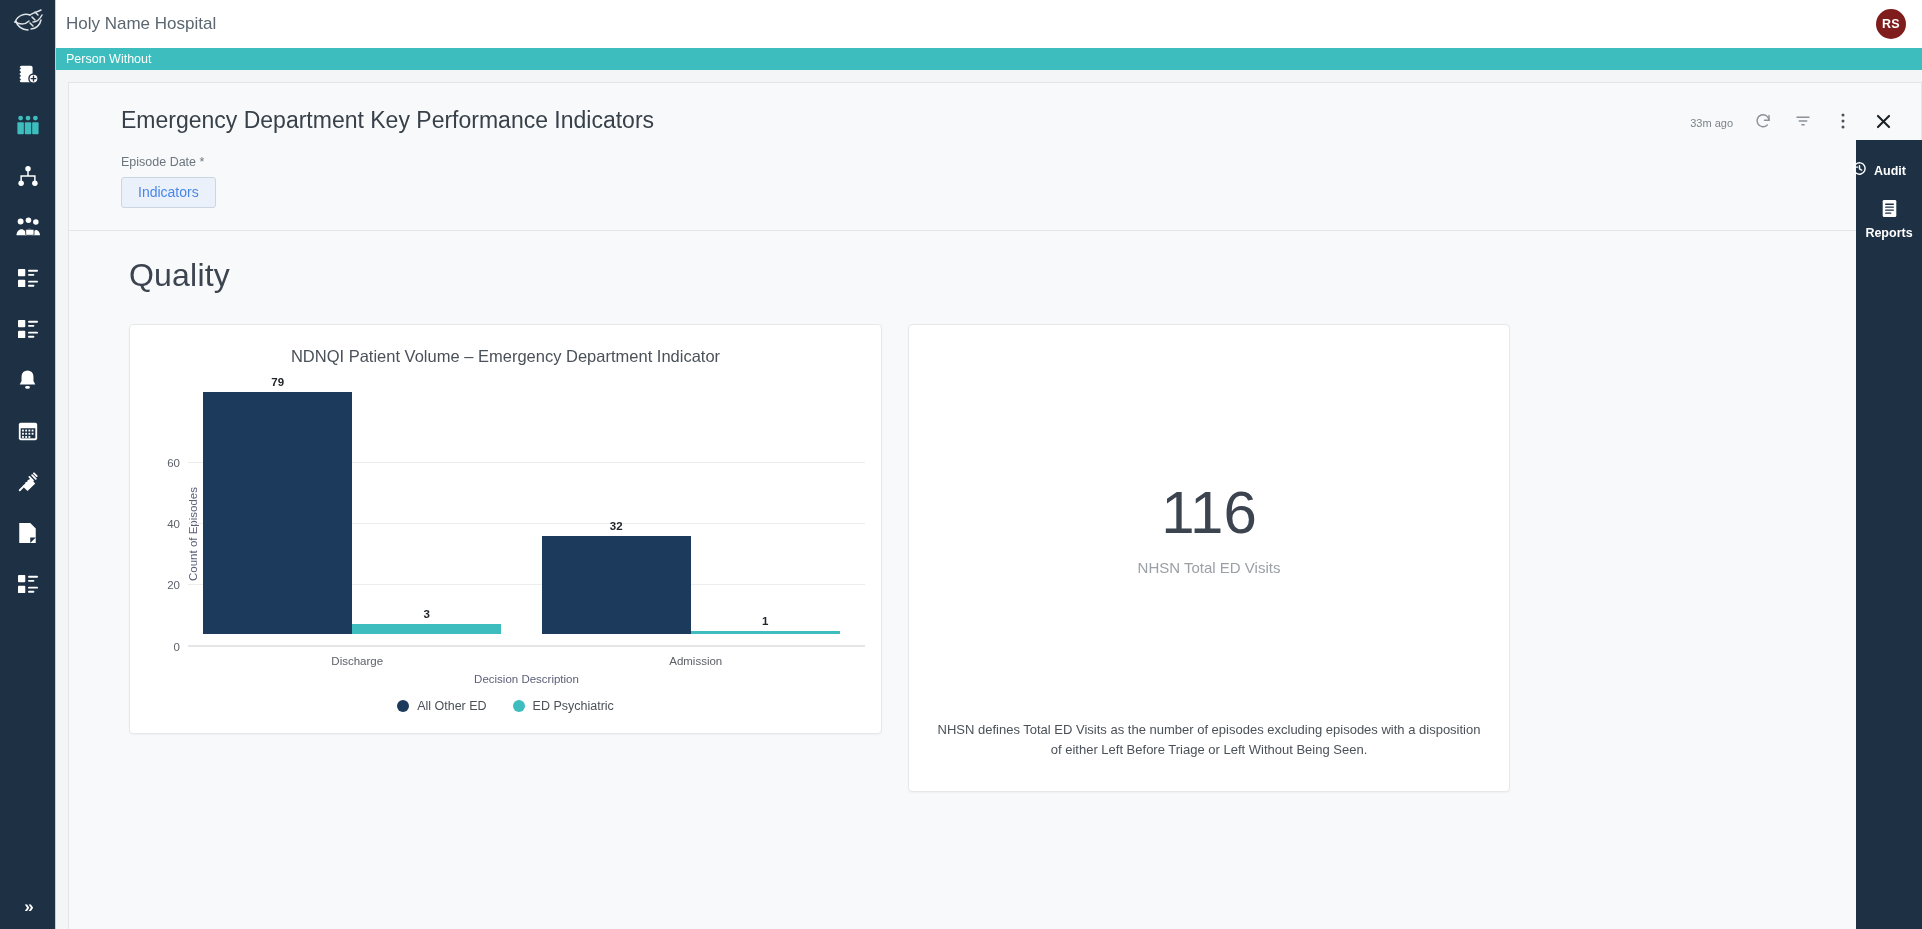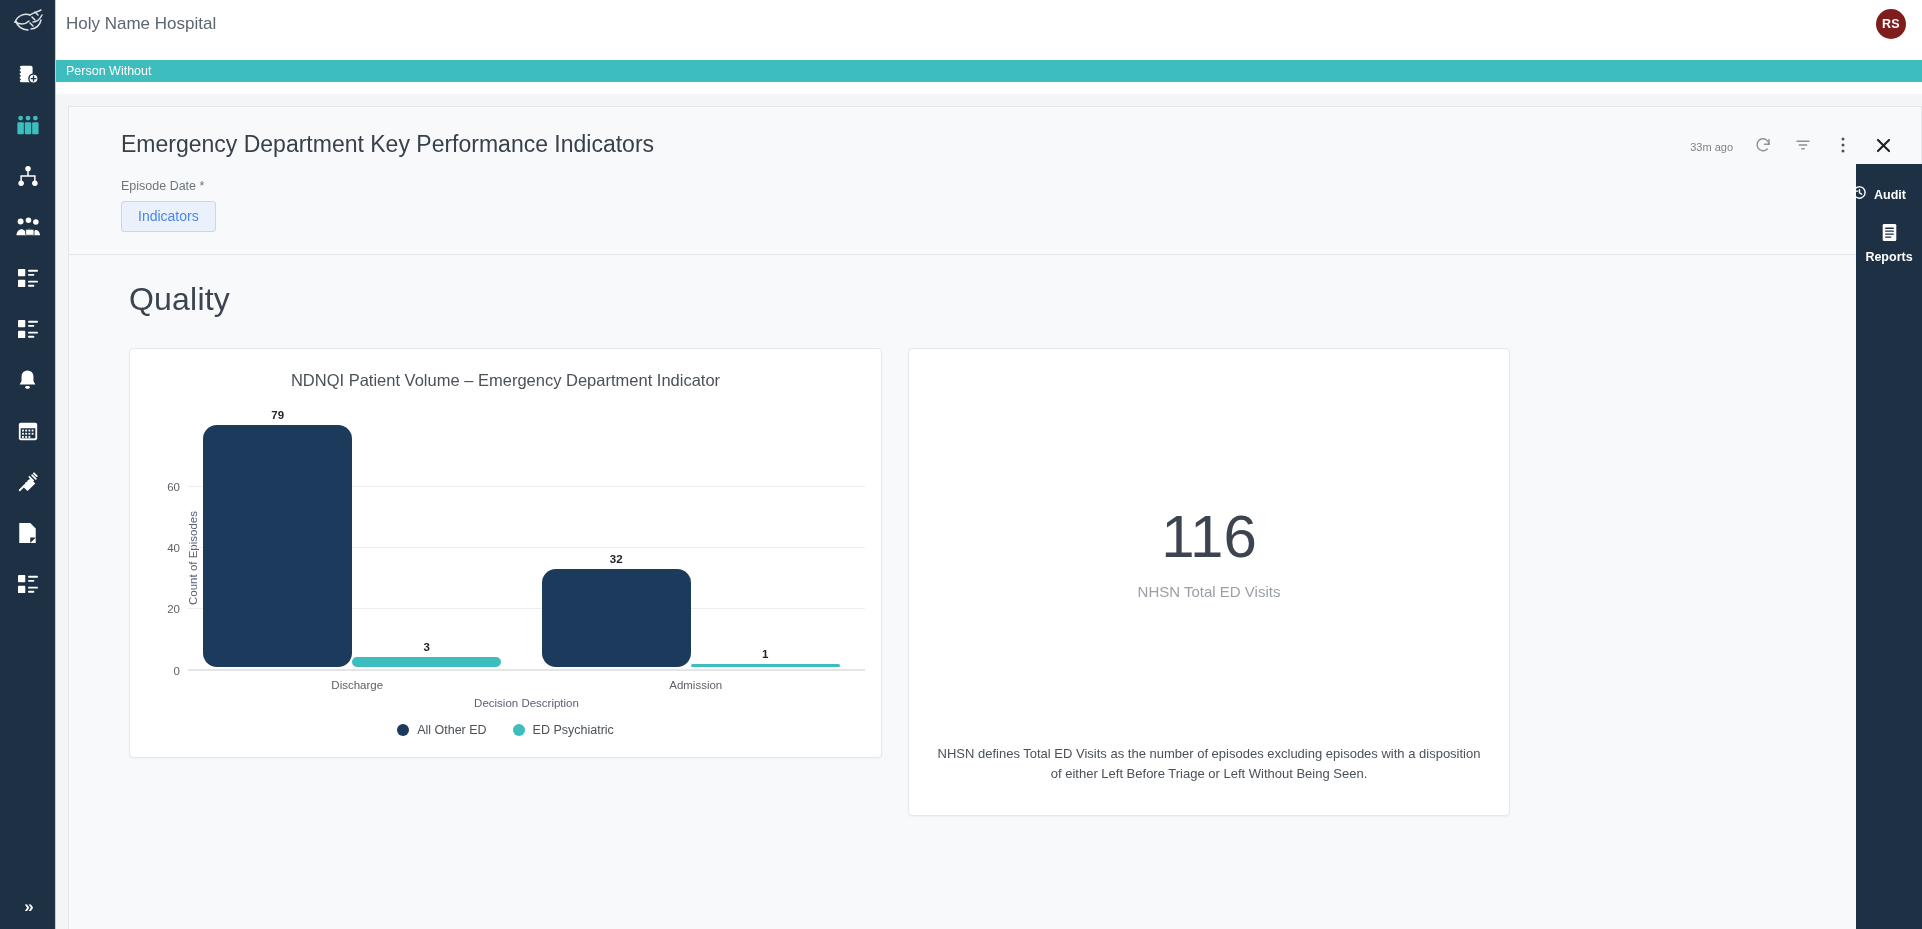--- a/index.html
+++ b/index.html
@@ -26,21 +26,21 @@
     cursor: pointer;
   }
   .rail-icon svg { display: block; }
   .rail-expand {
     position: absolute; bottom: 6px; left: 0; width: 56px; height: 32px;
     display: flex; align-items: center; justify-content: center; cursor: pointer;
     color: #ffffff; font-size: 17px; font-weight: bold; letter-spacing: -2px;
   }
 
   
-  .main-col { flex: 1; display: flex; flex-direction: column; height: 929px; position: relative; gap: 12px; }
+  .main-col { flex: 1; display: flex; flex-direction: column; height: 929px; position: relative; }
 
   .topbar {
     height: 48px; background: #ffffff;
     display: flex; align-items: center; justify-content: space-between;
     padding: 0 16px 0 10px;
     border-bottom: 1px solid #ffffff;
   }
   .topbar-title { font-size: 17px; color: #5b6670; font-weight: 400; }
   .avatar {
     width: 30px; height: 30px; border-radius: 50%;
@@ -116,21 +116,21 @@
     transform: translateY(-50%) rotate(-90deg); transform-origin: center;
     font-size: 11.5px; color: #5a5f78; white-space: nowrap;
   }
   .plot { position: absolute; left: 46px; right: 4px; top: 26px; bottom: 46px; }
   .gridline { position: absolute; left: 0; right: 0; height: 1px; background: #ededee; }
   .gridline.base { background: #e4e5e7; height: 2px; }
   .ytick {
     position: absolute; right: calc(100% + 8px); font-size: 11.5px; color: #5d6168;
     transform: translateY(-50%); white-space: nowrap;
   }
-  .bar { position: absolute; bottom: 4px; border-radius: 14px; }
+  .bar { position: absolute; bottom: 13px; }
   .bar-label {
     position: absolute; width: 100%; text-align: center;
     font-size: 11.5px; font-weight: bold; color: #22262b; bottom: 100%;
     margin-bottom: 4px; white-space: nowrap;
   }
   .xtick {
     position: absolute; top: calc(100% + 8px); font-size: 11.5px; color: #5d6168;
     transform: translateX(-50%); white-space: nowrap;
   }
   .xlabel {

